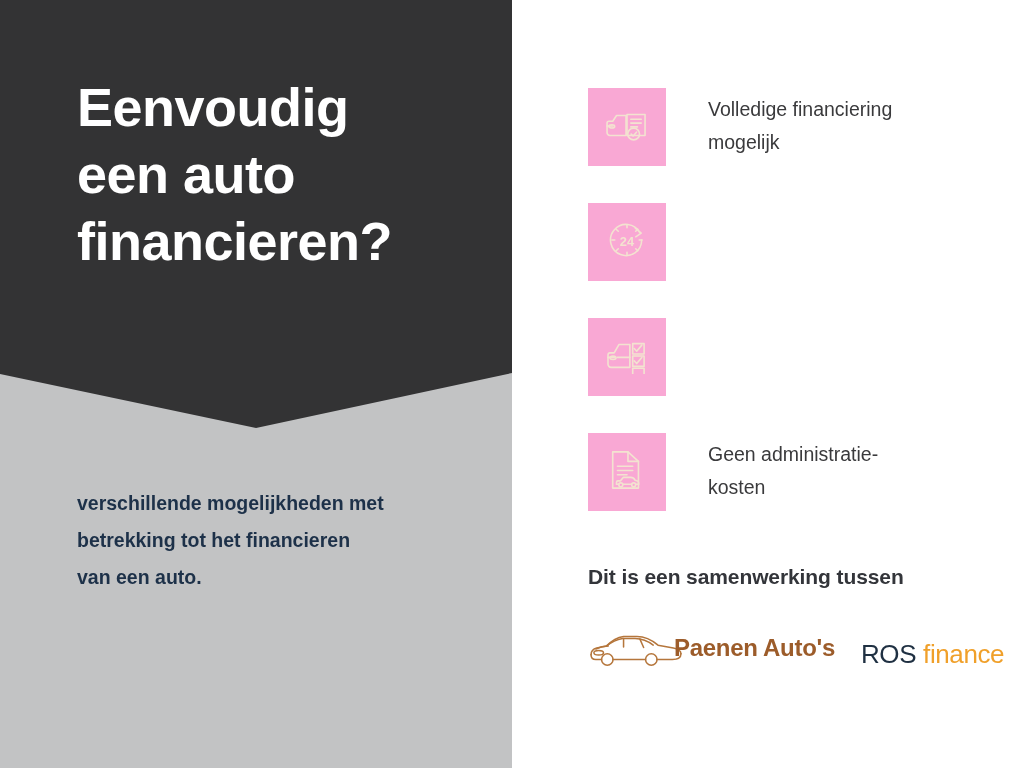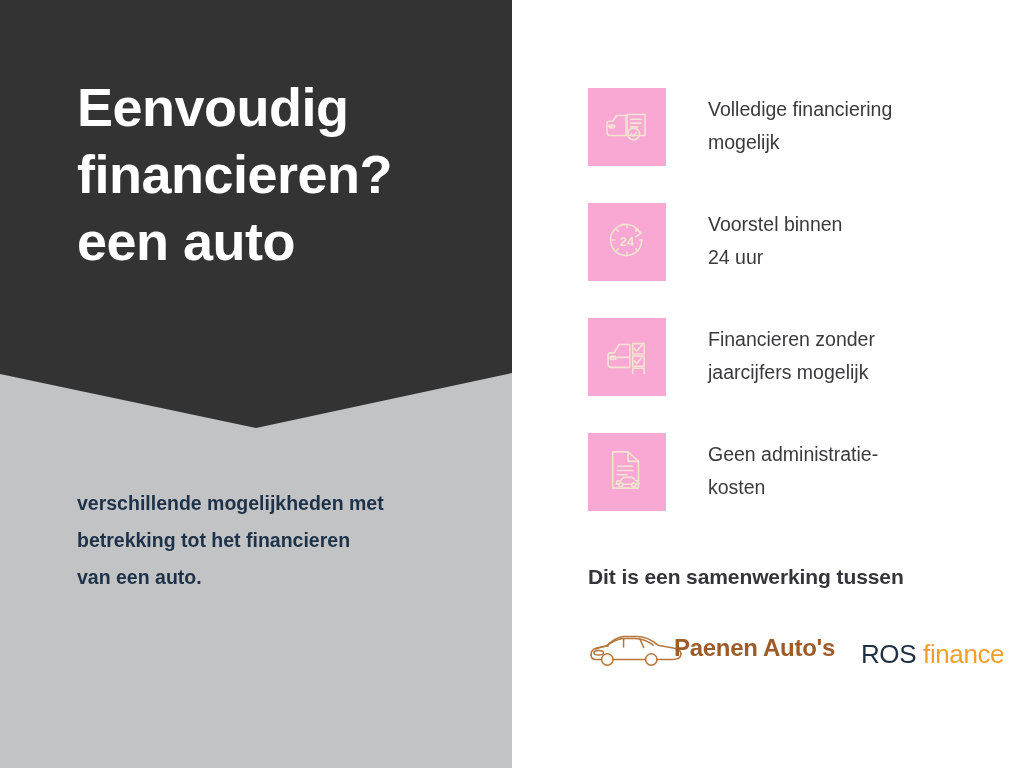--- a/index.html
+++ b/index.html
@@ -177,22 +177,22 @@
 <body>
 
 <div id="banner">
 
   <div class="left-col">
 
     <div class="dark-panel"></div>
 
     <div class="headline">
       <span class="ln">Eenvoudig</span>
+      <span class="ln">een auto</span>
       <span class="ln">financieren?</span>
-      <span class="ln">een auto</span>
     </div>
 
     <div class="body-copy">
       <span class="ln">verschillende mogelijkheden met</span>
       <span class="ln">betrekking tot het financieren</span>
       <span class="ln">van een auto.</span>
     </div>
 
   </div>
 
@@ -223,42 +223,38 @@
           <span>
             <svg width="44" height="44" viewBox="0 0 48 48" fill="none" stroke="#f3e3d0" stroke-width="1.7" stroke-linecap="round" stroke-linejoin="round">
               <path d="M38 16 A17 17 0 1 0 40 24"></path>
               <path d="M33 11 L39.5 16.5 L33.5 20.5"></path>
               <path d="M24 7.5 v3.2 M24 37.5 v3.2 M7.5 24 h3.2 M37.3 24 h3.2"></path>
               <path d="M12.2 12.2 l2.3 2.3 M33.5 33.5 l2.3 2.3 M12.2 35.8 l2.3-2.3 M33.5 14.5 l2.3-2.3"></path>
               <text x="24" y="30" font-family="Liberation Sans, sans-serif" font-size="14" font-weight="bold" fill="#f3e3d0" stroke="none" text-anchor="middle">24</text>
             </svg>
           </span>
         </div>
-        <div class="feature-label">Voorstel binnen
-24 uur</div>
       </div>
 
       <div class="feature">
         <div class="feature-tile">
           <span>
             <svg width="46" height="38" viewBox="0 0 48 40" fill="none" stroke="#f3e3d0" stroke-width="1.7" stroke-linecap="round" stroke-linejoin="round">
               <path d="M4 27 V20 c0-1.3 .9-2.2 2.2-2.2 h4.3 L15.5 9 H27 v24 H7.2 C5.4 33 4 31.4 4 29.6 Z"></path>
               <path d="M4 22.5 h7"></path>
               <ellipse cx="9.3" cy="23" rx="3.2" ry="1.8"></ellipse>
               <path d="M14 22.5 h13"></path>
               <rect x="30" y="8" width="12" height="11"></rect>
               <path d="M31.6 13.2 l2.6 2.8 5.4-6.4"></path>
               <rect x="30" y="21" width="12" height="11"></rect>
               <path d="M31.6 26.2 l2.6 2.8 5.4-6.4"></path>
               <rect x="30" y="34" width="12" height="11"></rect>
             </svg>
           </span>
         </div>
-        <div class="feature-label">Financieren zonder
-jaarcijfers mogelijk</div>
       </div>
 
       <div class="feature">
         <div class="feature-tile">
           <span>
             <svg width="40" height="44" viewBox="0 0 42 46" fill="none" stroke="#f3e3d0" stroke-width="1.7" stroke-linecap="round" stroke-linejoin="round">
               <path d="M6 4 h16 l11 10 v28 H6 Z"></path>
               <path d="M22 4 v10 h11"></path>
               <path d="M11 19 h16 M11 23.5 h16 M11 28 h10"></path>
               <path d="M10 38 v-2.2 c0-.8 .6-1.4 1.4-1.4 h2.8 l2.8-3.6 h7.8 c2 0 3.8 1.2 4.8 3 l2.3 .7 c.8 .3 1.3 1 1.3 1.8 V38"></path>

